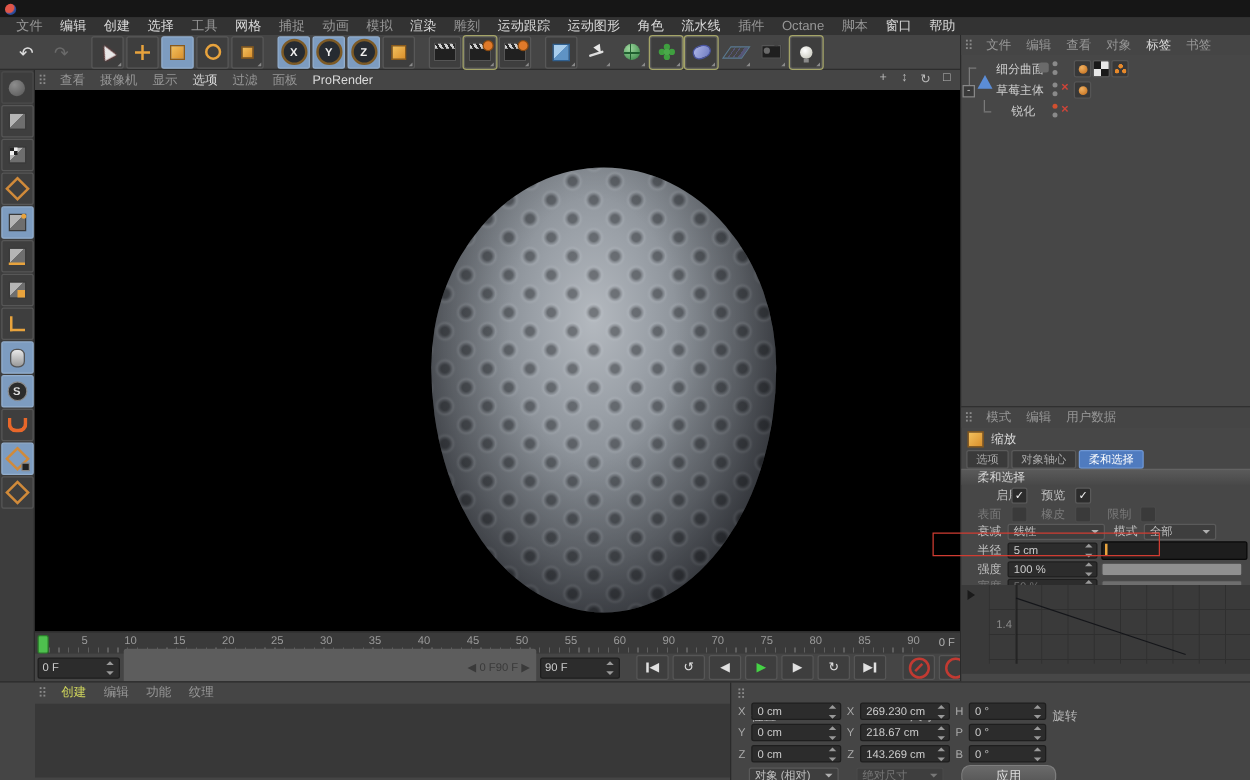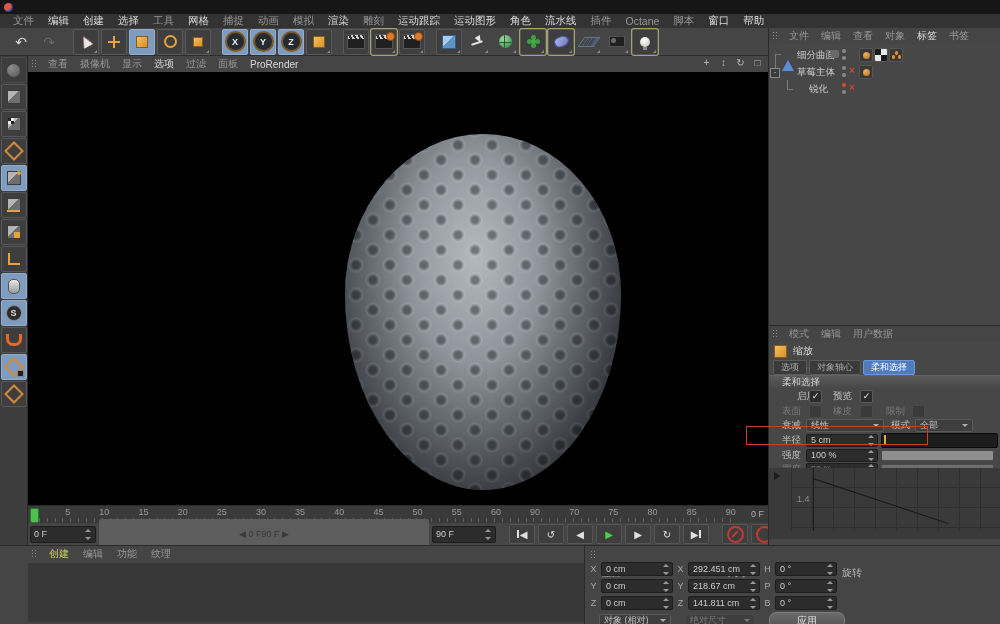--- a/index.html
+++ b/index.html
@@ -81,21 +81,21 @@
   .ruler{left:28px;top:505px;width:740px;height:18px;background:#3a3a3a;border-top:1px solid #2a2a2a;box-sizing:border-box}
   .ruler .ticks{position:absolute;left:3px;right:32px;top:1px;display:flex;justify-content:space-between;font-size:9px;color:#9a9a9a}
   .ruler .subticks{position:absolute;left:3px;right:32px;bottom:1px;height:4px;background:repeating-linear-gradient(90deg,#5f5f5f 0 1px,transparent 1px 7.85px)}
   .playhead{position:absolute;left:2px;top:2px;width:7px;height:13px;background:#4ec04e;border-radius:2px;border:1px solid #2a7a2a}
   .ruler-cur{position:absolute;right:4px;top:3px;font-size:9px;color:#b0b0b0}
   .transport{left:28px;top:523px;width:740px;height:22px;background:#454545;display:flex;align-items:center;gap:3px;padding:0 2px;box-sizing:border-box}
   .spinbox{height:15px;background:#2c2c2c;border:1px solid #1e1e1e;border-radius:2px;display:flex;align-items:center;justify-content:space-between;padding:0 3px;font-size:9px;color:#ccc;flex:none}
   .spin{width:7px;height:11px;display:flex;flex-direction:column;justify-content:space-between;margin-left:3px}
   .spin i{width:0;height:0;border:3px solid transparent;border-bottom-color:#999;border-top-width:0}
   .spin i.dn{border:3px solid transparent;border-top-color:#999;border-bottom-width:0}
-  .rangetrack{width:330px;height:30px;background:#5d5d5d;border-radius:2px;display:flex;justify-content:center;align-items:center;padding:0 5px;font-size:9px;color:#3a3a3a;box-sizing:border-box;flex:none}
+  .rangetrack{width:330px;height:30px;background:#5d5d5d;border-radius:2px;display:flex;justify-content:flex-end;align-items:center;padding:0 5px;font-size:9px;color:#3a3a3a;box-sizing:border-box;flex:none}
   .tpbtn{width:24px;height:18px;background:#3e3e3e;border:1px solid #565656;border-radius:2px;color:#e0e0e0;display:flex;align-items:center;justify-content:center;font-size:10px;flex:none;gap:1px}
   .tpbtn .bar{width:2px;height:8px;background:#e0e0e0}
   .tpbtn .green{color:#45d245}
   .redring{width:13px;height:13px;border-radius:50%;border:2px solid #c23a32;display:flex;align-items:center;justify-content:center;color:#e0e0e0;font-size:8px;font-weight:bold}
   .redring .slash{width:8px;height:2px;background:#c23a32;transform:rotate(-45deg)}
   .togbtn{width:20px;height:18px;border-radius:2px;background:#7d9cc0;border:1px solid #93aecd;display:flex;align-items:center;justify-content:center;flex:none}
   .togbtn.dark{background:#3e3e3e;border-color:#565656}
   .tog-plus{position:relative;width:10px;height:10px}
   .tog-plus::before,.tog-plus::after{content:"";position:absolute;background:#e8892a}
   .tog-plus::before{left:4px;top:0;width:2px;height:10px}
@@ -502,21 +502,21 @@
         <span class="axlbl">X</span>
         <div class="cinput">
             <span>0 cm</span>
             <span class="spin">
               <i></i>
               <i class="dn"></i>
             </span>
           </div>
         <span class="axlbl">X</span>
         <div class="cinput">
-            <span>292.451 cm</span>
+            <span>269.230 cm</span>
             <span class="spin">
               <i></i>
               <i class="dn"></i>
             </span>
           </div>
         <span class="axlbl">H</span>
         <div class="cinput" style="width:62px">
             <span>0 °</span>
             <span class="spin">
               <i></i>
@@ -554,21 +554,21 @@
         <span class="axlbl">Z</span>
         <div class="cinput">
             <span>0 cm</span>
             <span class="spin">
               <i></i>
               <i class="dn"></i>
             </span>
           </div>
         <span class="axlbl">Z</span>
         <div class="cinput">
-            <span>141.811 cm</span>
+            <span>143.269 cm</span>
             <span class="spin">
               <i></i>
               <i class="dn"></i>
             </span>
           </div>
         <span class="axlbl">B</span>
         <div class="cinput" style="width:62px">
             <span>0 °</span>
             <span class="spin">
               <i></i>

